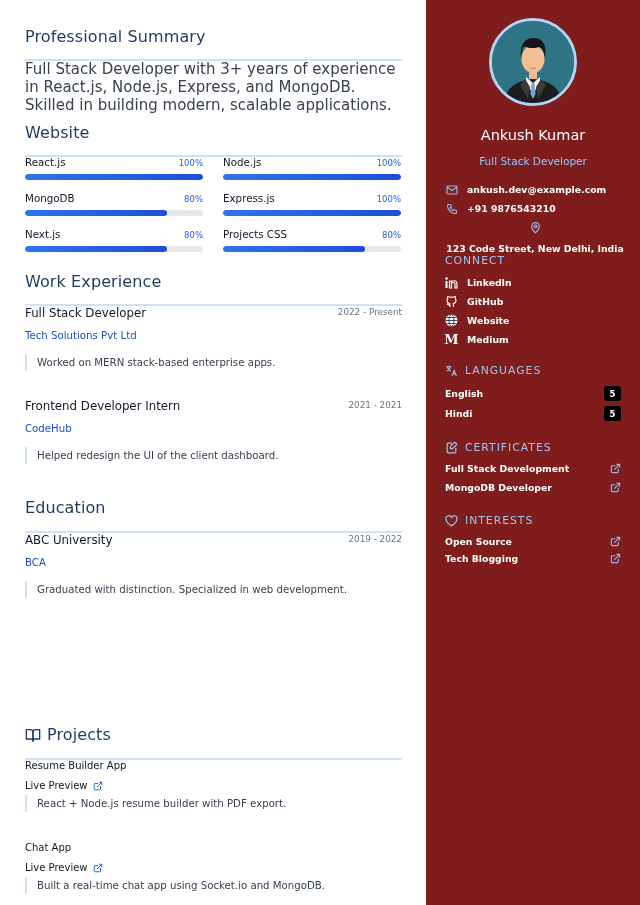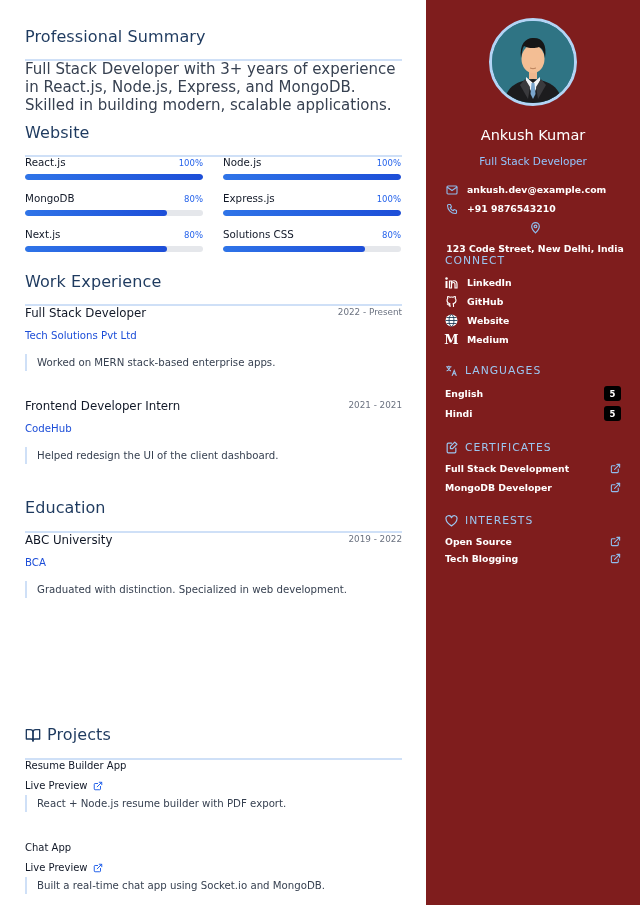--- a/index.html
+++ b/index.html
@@ -111,21 +111,21 @@
       <div class="skill-head">
           <span class="skill-name">Next.js</span>
           <span class="skill-pct">80%</span>
         </div>
       <div class="skill-track">
           <div class="skill-fill" style="width:80%"></div>
         </div>
     </div>
     <div>
       <div class="skill-head">
-          <span class="skill-name">Solutions CSS</span>
+          <span class="skill-name">Projects CSS</span>
           <span class="skill-pct">80%</span>
         </div>
       <div class="skill-track">
           <div class="skill-fill" style="width:80%"></div>
         </div>
     </div>
   </div>
 
   <div class="sec-title work-title">Work Experience</div>
   <div class="sec-rule work-rule"></div>

